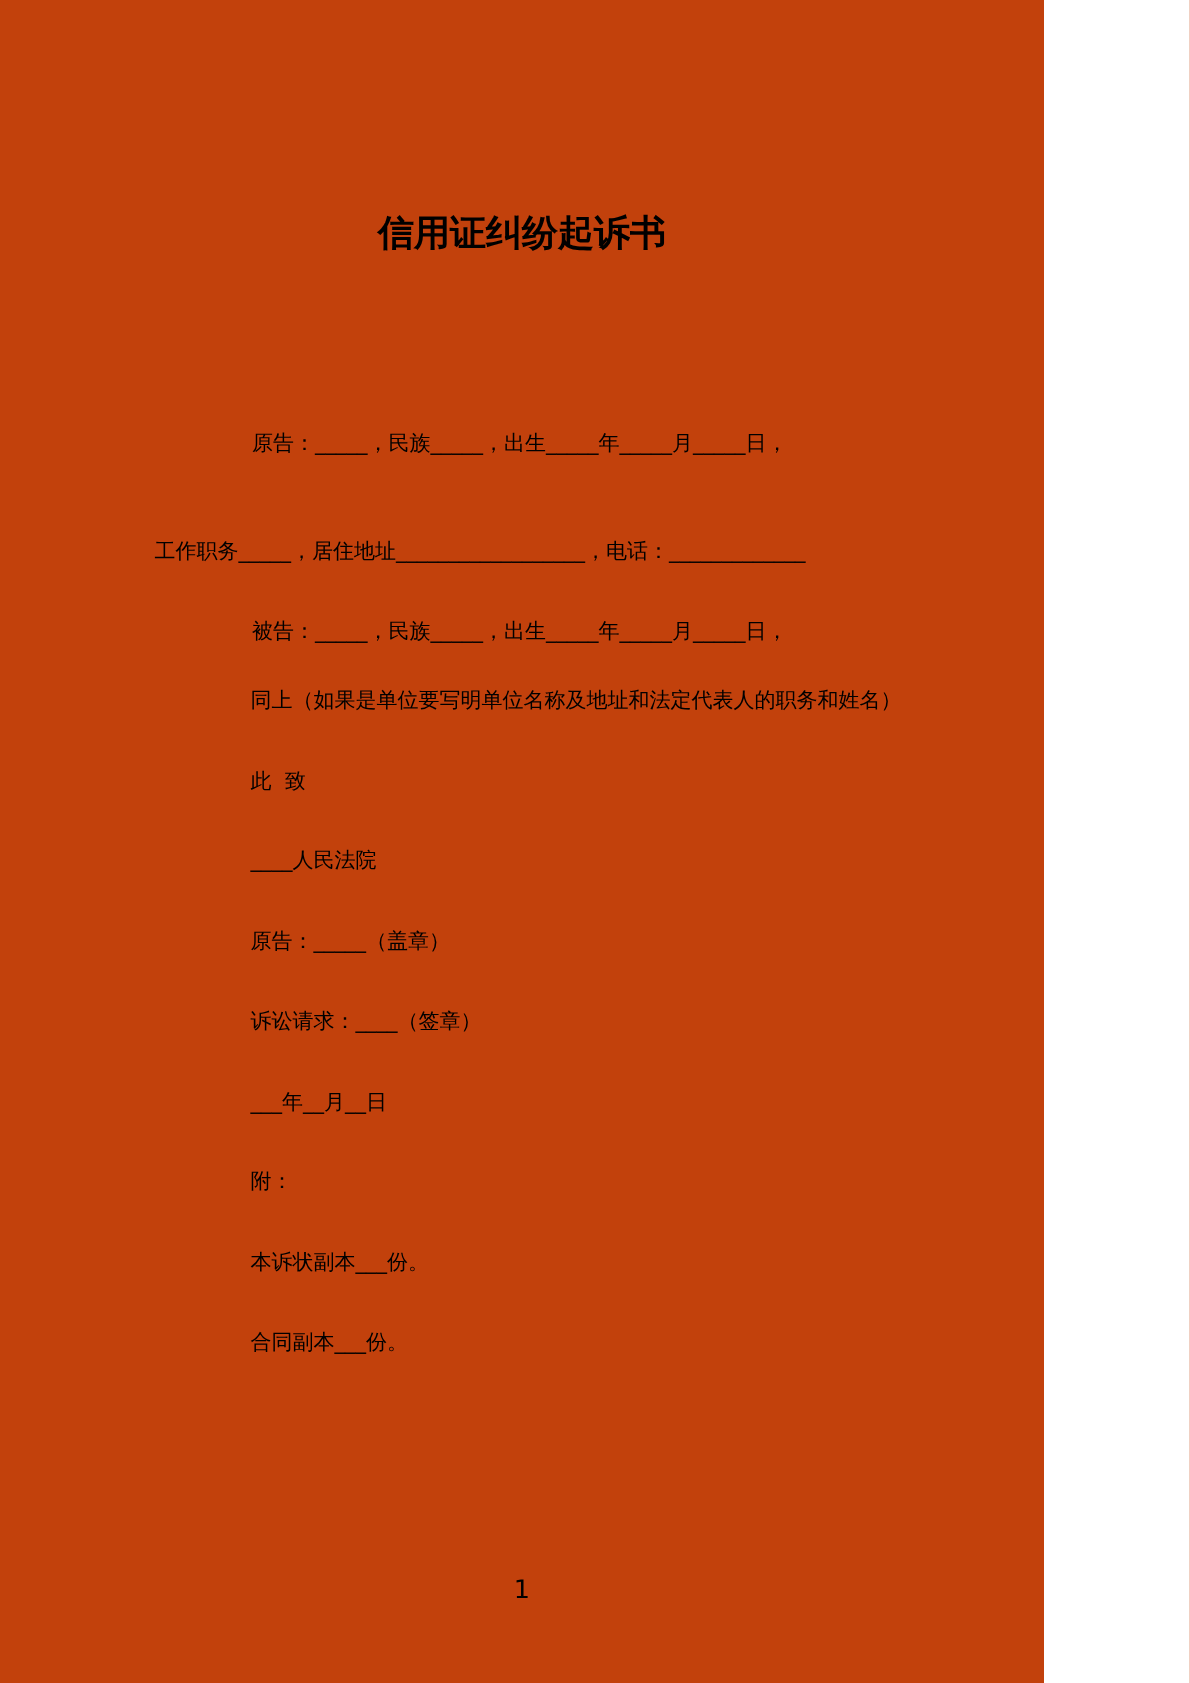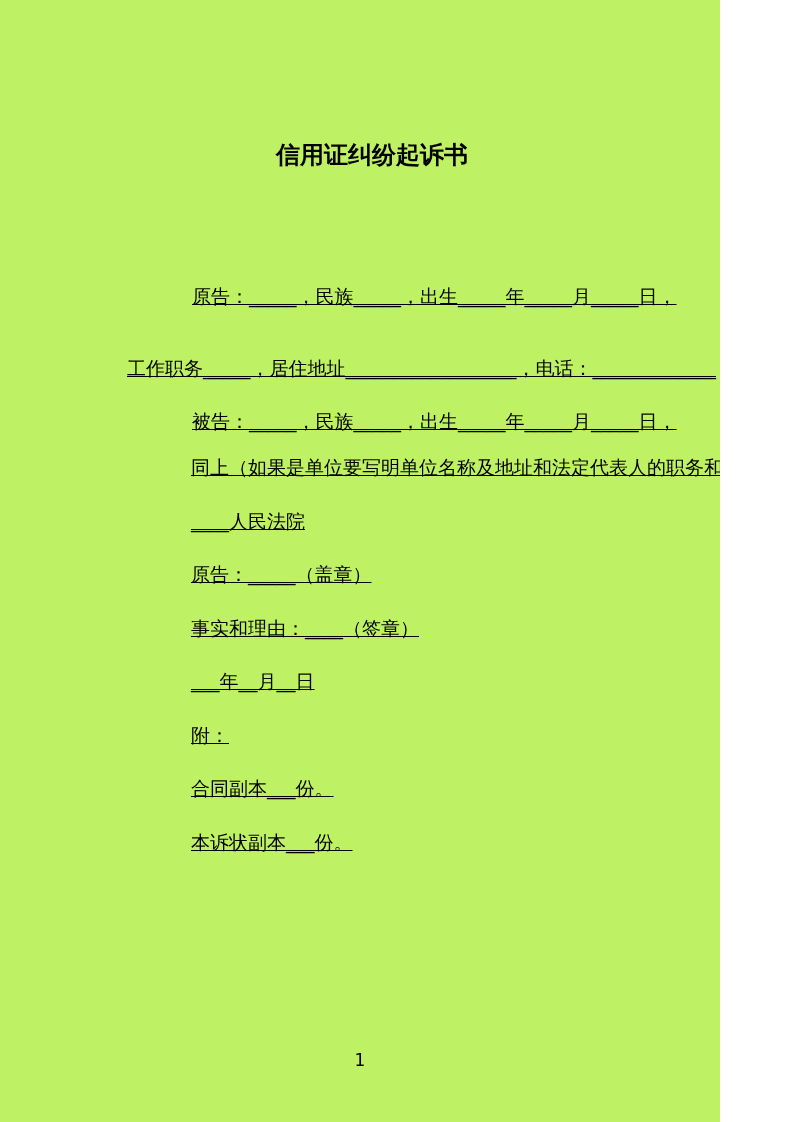--- a/index.html
+++ b/index.html
@@ -4,41 +4,39 @@
 <style>
   html, body {
     margin: 0;
     padding: 0;
     background: #ffffff;
   }
   .page {
     position: relative;
     width: 696px;
     height: 1122px;
-    background: #bef264;
+    background: #c2410c;
     color: #000000;
     font-family: "DejaVu Sans", "Liberation Sans", sans-serif;
     overflow: hidden;
-    padding-left: 24px;
   }
   .doc-title {
     margin: 0;
     padding-top: 138px;
     font-size: 24px;
     line-height: 34px;
     font-weight: bold;
     text-align: center;
     white-space: pre;
   }
   .body-block {
     margin-left: 103px;
     margin-right: 40px;
-    font-size: 19px;
+    font-size: 14px;
     line-height: 32px;
-    text-decoration: underline;
   }
   .para { margin: 0; }
   .para-plaintiff { margin-top: 108px; }
   .para-defendant { margin-top: 21px; }
   .para .l1 { padding-left: 65px; white-space: pre; }
   .para .l2 { padding-left: 0; white-space: pre; margin-top: 40px; }
   .line {
     margin: 21.5px 0 0 0;
     padding-left: 64px;
     white-space: pre;
@@ -69,32 +67,33 @@
     </p>
 
     <p class="para para-defendant">
       <span class="l1" style="display:block">被告：_____，民族_____，出生_____年_____月_____日，</span>
     </p>
 
     <p class="line line-first">同上（如果是单位要写明单位名称及地址和法定代表人的职务和姓名）</p>
 
 
 
+    <p class="line">此  致</p>
 
     <p class="line">____人民法院</p>
 
     <p class="line">原告：_____（盖章）</p>
 
-    <p class="line">事实和理由：____（签章）</p>
+    <p class="line">诉讼请求：____（签章）</p>
 
     <p class="line">___年__月__日</p>
 
     <p class="line">附：</p>
 
+    <p class="line">本诉状副本___份。</p>
+
     <p class="line">合同副本___份。</p>
-
-    <p class="line">本诉状副本___份。</p>
 
   </div>
 
   <div class="page-number">1</div>
 
 </div>
 
 </body></html>

